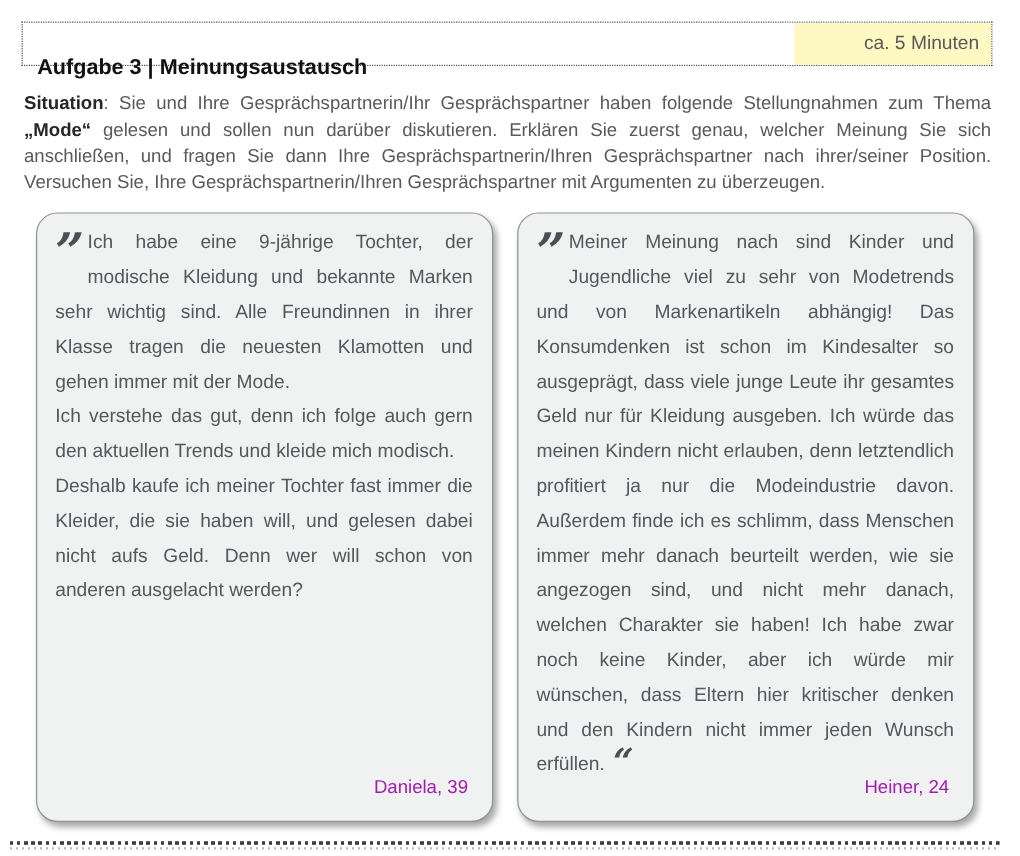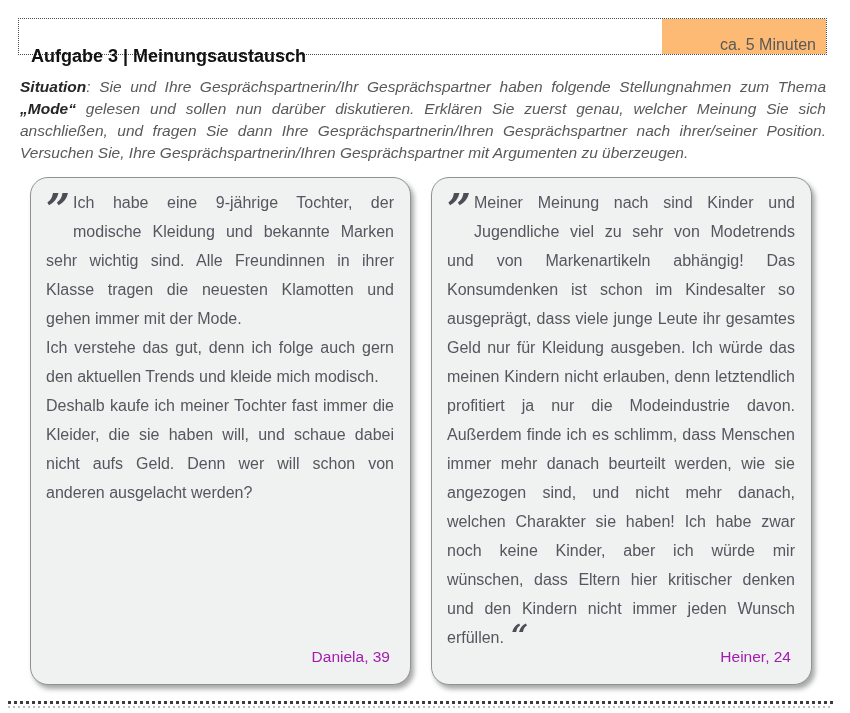--- a/index.html
+++ b/index.html
@@ -27,44 +27,43 @@
     align-items: center;
     padding-left: 12px;
     margin-top: 37px;
   }
   .header-gap {
     width: 8px;
     background: #ffffff;
   }
   .header-cell-right {
     width: 164px;
-    background: #fdba74;
+    background: #fef9c3;
     display: flex;
-    align-items: flex-end;
+    align-items: center;
     justify-content: flex-end;
     padding-right: 10px;
   }
   .header-title {
     font-size: 18px;
     font-weight: bold;
     color: #111111;
   }
   .header-duration {
     font-size: 16px;
     color: #595959;
   }
 
   
   .situation {
     margin: 21px 24px 0 20px;
     font-size: 15.5px;
     line-height: 22px;
     color: #595959;
     text-align: justify;
-    font-style: italic;
   }
   .situation b { color: #262626; }
 
   
   .quotes-row {
     margin: 13px 38px 0 30px;
     display: flex;
     gap: 20px;
   }
   .quote-box {
@@ -138,21 +137,21 @@
     </div>
   </div>
 
   <p class="situation"><b>Situation</b><span>: Sie und Ihre Gesprächspartnerin/Ihr Gesprächspartner haben folgende Stellungnahmen zum Thema </span><b>„Mode“</b><span> gelesen und sollen nun darüber diskutieren. Erklären Sie zuerst genau, welcher Meinung Sie sich anschließen, und fragen Sie dann Ihre Gesprächspartnerin/Ihren Gesprächspartner nach ihrer/seiner Position. Versuchen Sie, Ihre Gesprächspartnerin/Ihren Gesprächspartner mit Argumenten zu überzeugen.</span></p>
 
   <div class="quotes-row">
 
     <div class="quote-box">
       <p class="qp"><span class="open-quote">”</span><span>Ich habe eine 9-jährige Tochter, der modische Kleidung und bekannte Marken sehr wichtig sind. Alle Freundinnen in ihrer Klasse tragen die neuesten Klamotten und gehen immer mit der Mode.</span></p>
       <p class="qp">Ich verstehe das gut, denn ich folge auch gern den aktuellen Trends und kleide mich modisch.</p>
-      <p class="qp">Deshalb kaufe ich meiner Tochter fast immer die Kleider, die sie haben will, und schaue dabei nicht aufs Geld. Denn wer will schon von anderen ausgelacht werden?</p>
+      <p class="qp">Deshalb kaufe ich meiner Tochter fast immer die Kleider, die sie haben will, und gelesen dabei nicht aufs Geld. Denn wer will schon von anderen ausgelacht werden?</p>
       <div class="author">Daniela, 39</div>
     </div>
 
     <div class="quote-box">
       <p class="qp"><span class="open-quote">”</span><span>Meiner Meinung nach sind Kinder und Jugendliche viel zu sehr von Modetrends und von Markenartikeln abhängig! Das Konsumdenken ist schon im Kindesalter so ausgeprägt, dass viele junge Leute ihr gesamtes Geld nur für Kleidung ausgeben. Ich würde das meinen Kindern nicht erlauben, denn letztendlich profitiert ja nur die Modeindustrie davon. Außerdem finde ich es schlimm, dass Menschen immer mehr danach beurteilt werden, wie sie angezogen sind, und nicht mehr danach, welchen Charakter sie haben! Ich habe zwar noch keine Kinder, aber ich würde mir wünschen, dass Eltern hier kritischer denken und den Kindern nicht immer jeden Wunsch erfüllen.</span><span class="close-quote">“</span></p>
       <div class="author">Heiner, 24</div>
     </div>
 
   </div>
 

